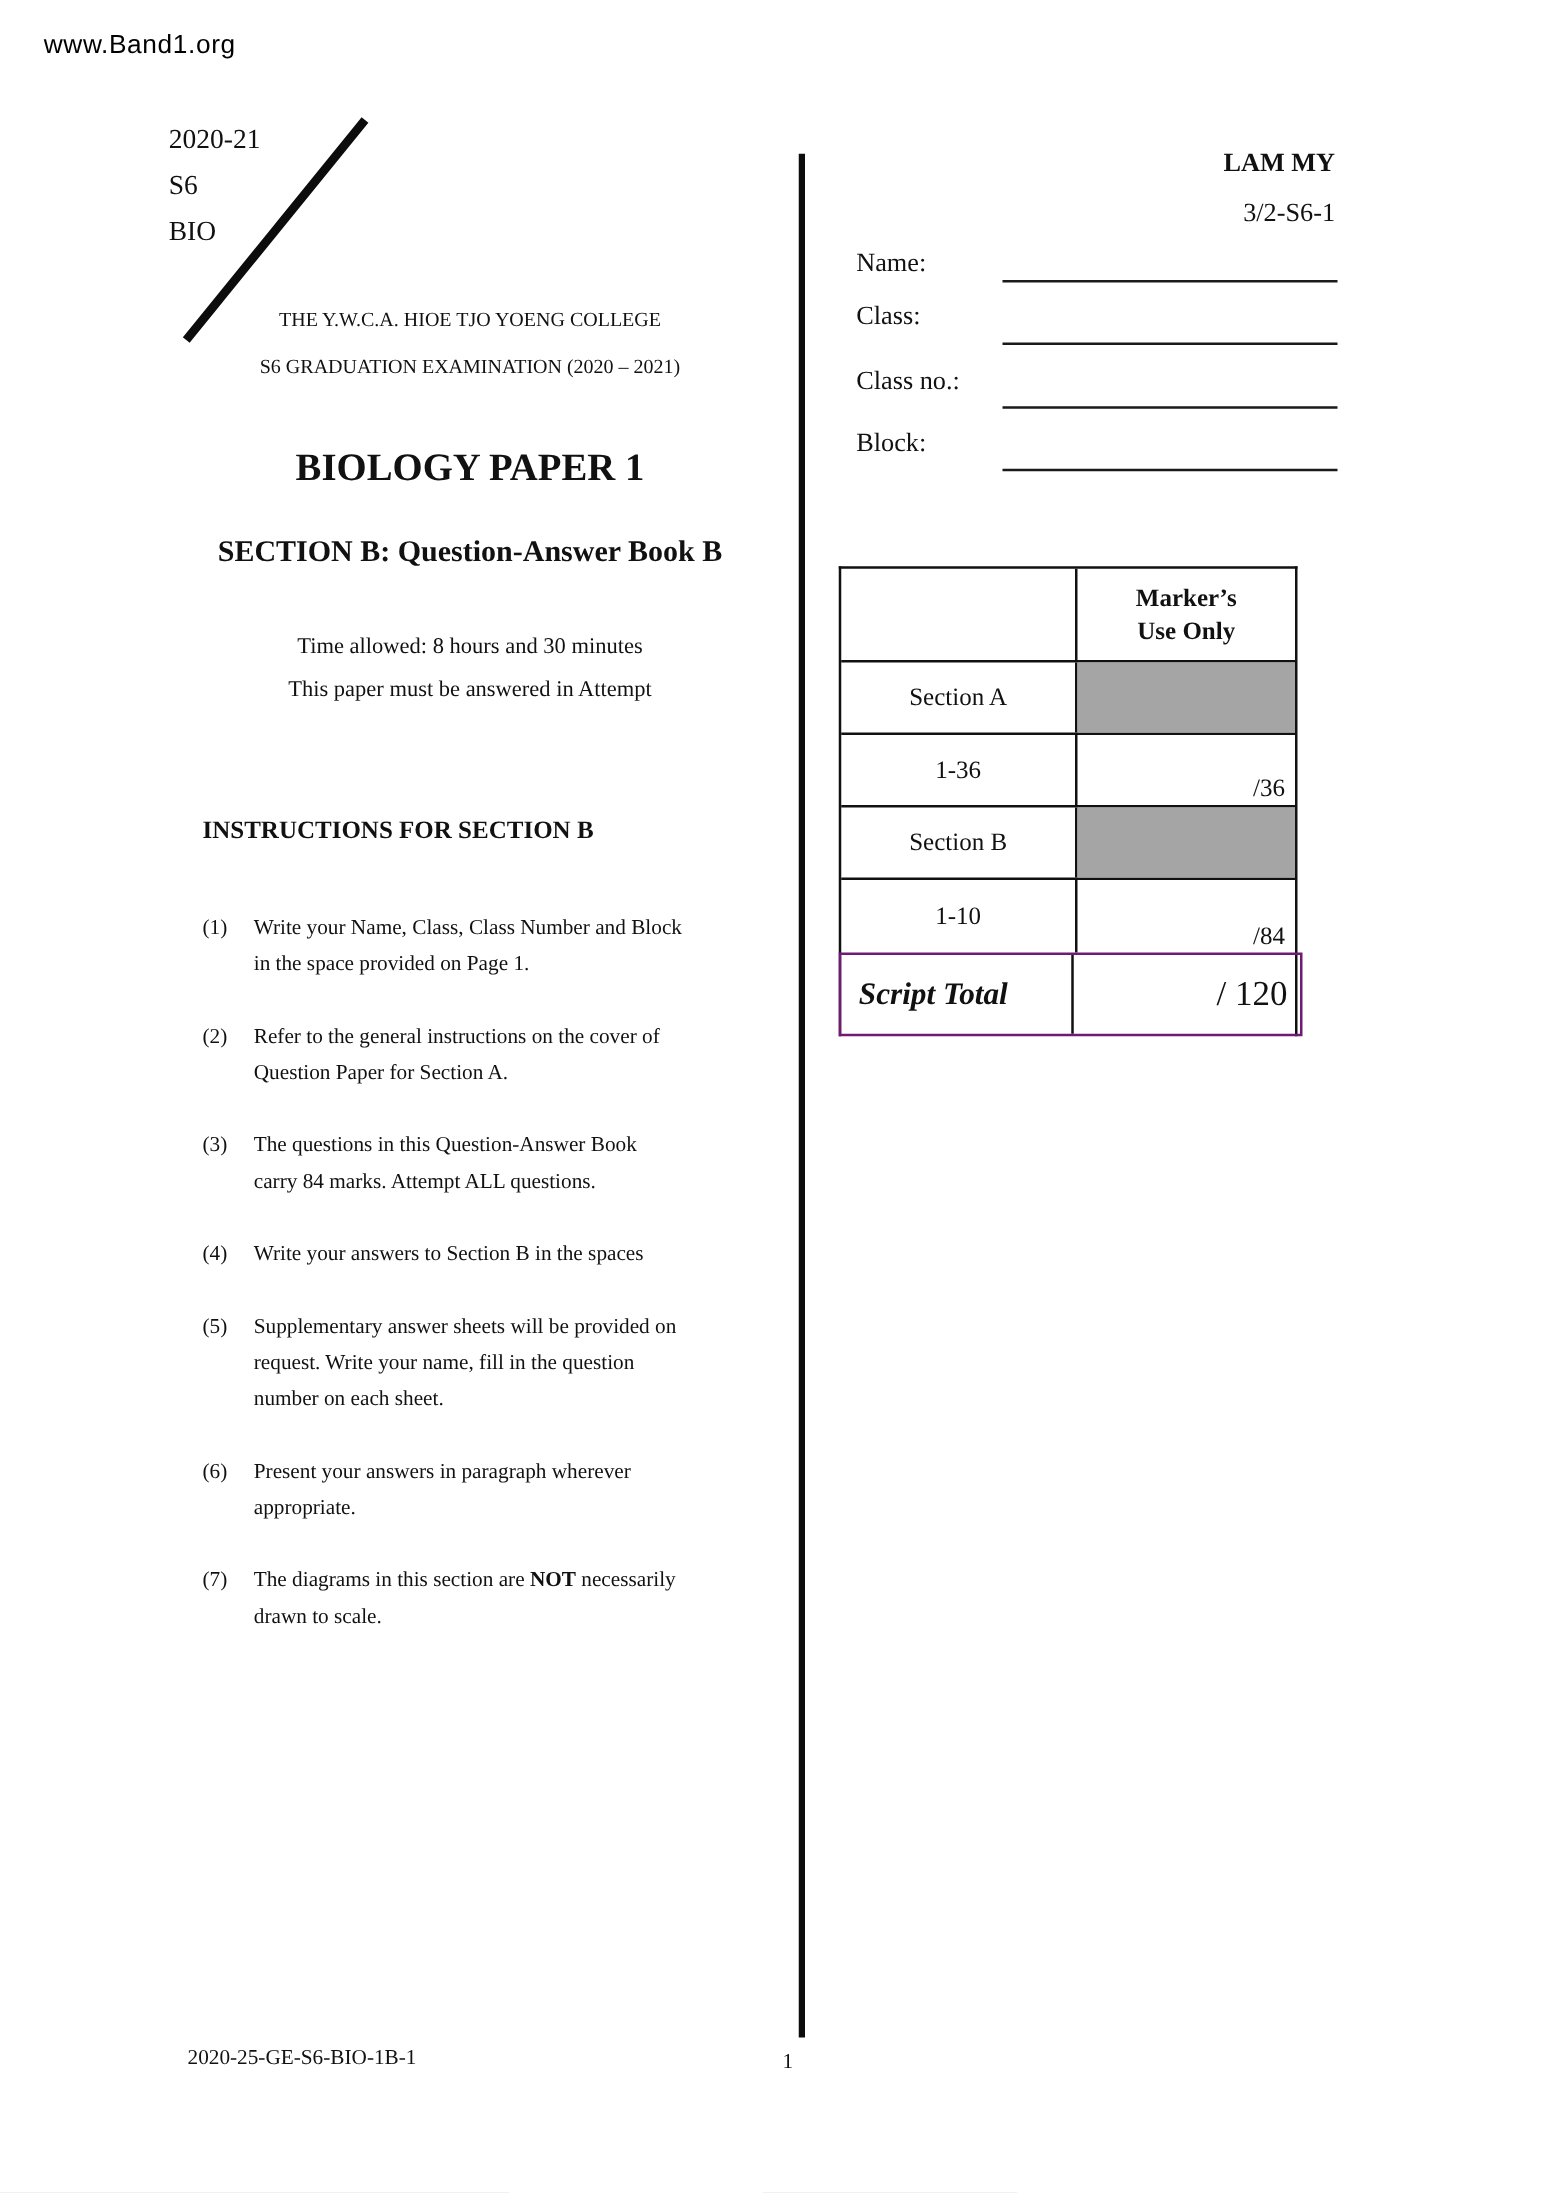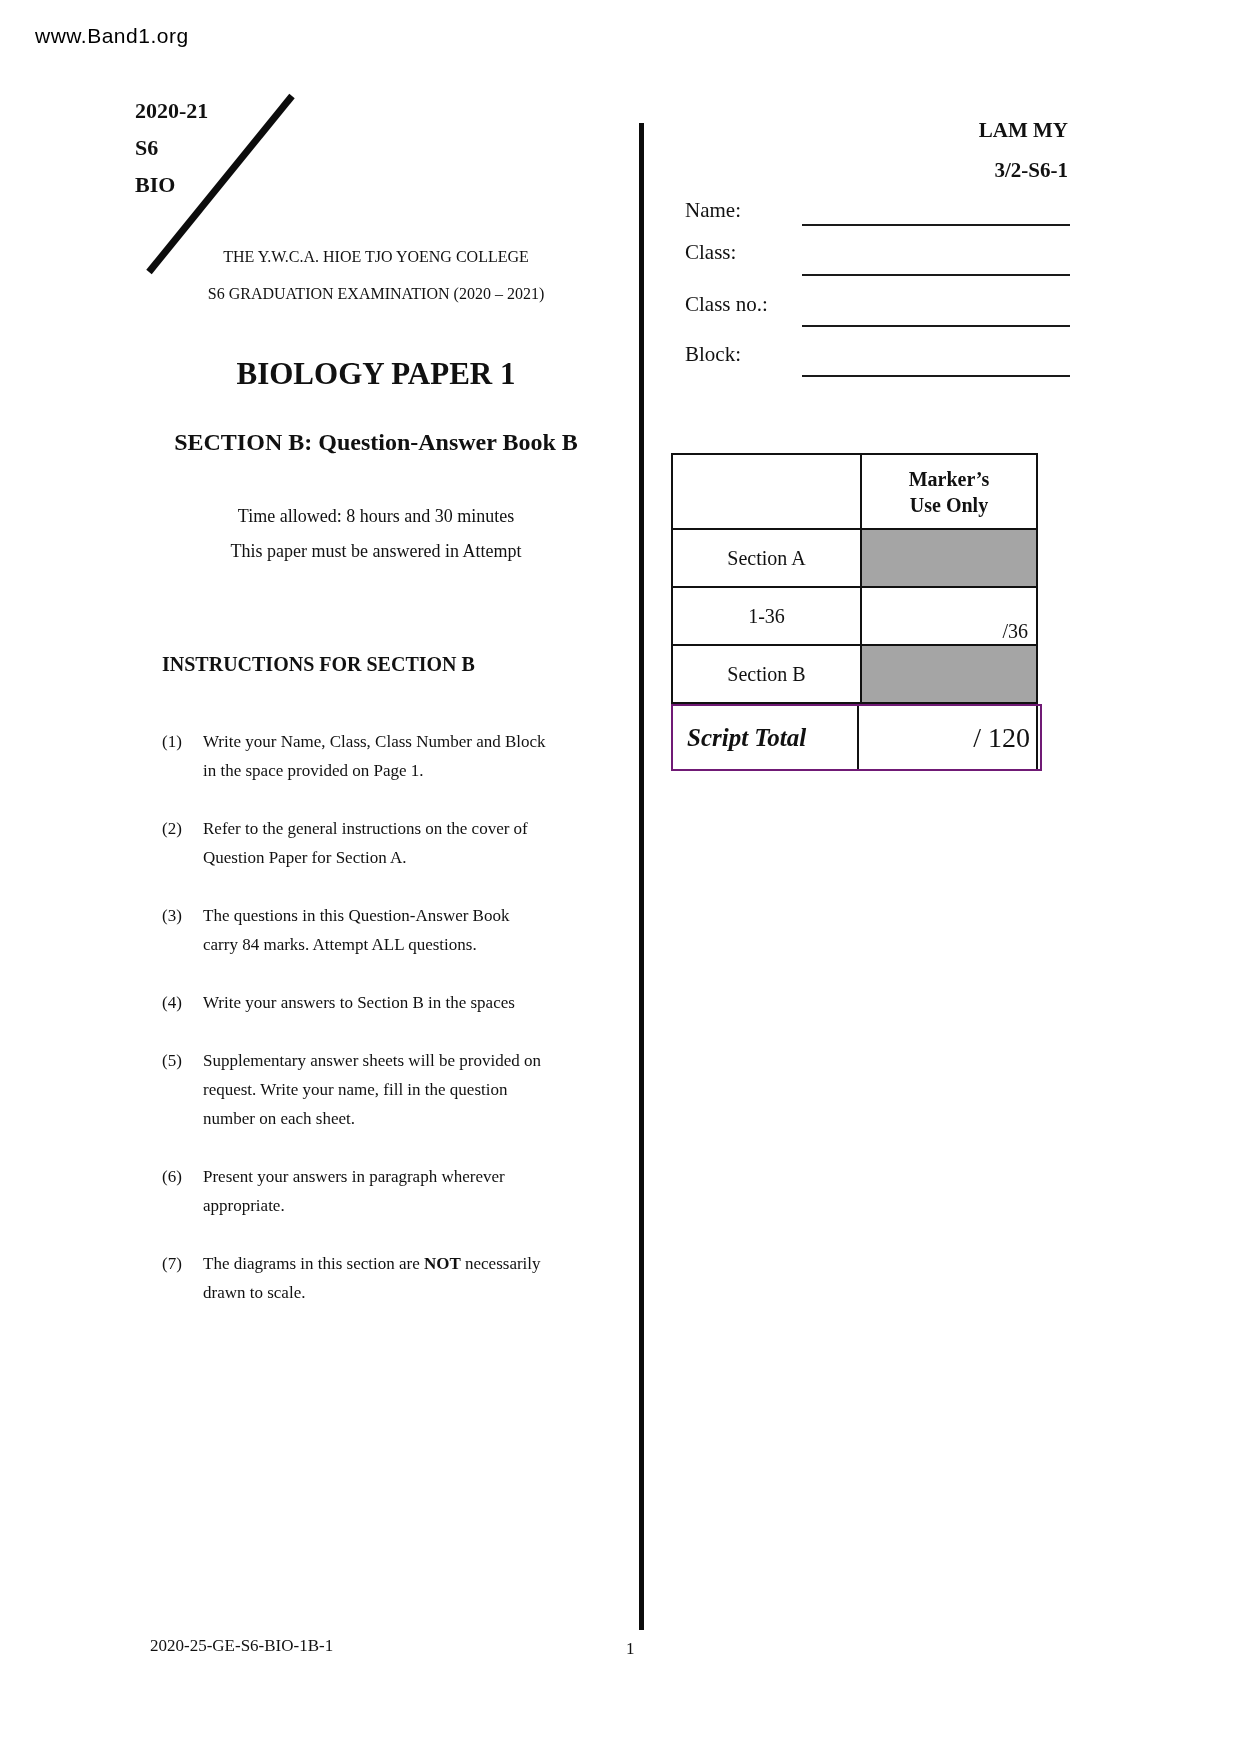--- a/index.html
+++ b/index.html
@@ -15,21 +15,21 @@
   .abs{position:absolute;}
 
   .watermark{
     left:35px;top:24px;
     font-family:"Liberation Sans", sans-serif;
     font-size:21px;color:#000000;letter-spacing:.5px;
   }
 
   .exam-code{
     left:135px;top:92px;
-    font-size:22px;font-weight:bold;line-height:37px;
+    font-size:22px;font-weight:normal;line-height:37px;
   }
 
   .strike-svg{left:128px;top:83px;}
 
   .cline{left:160px;width:432px;text-align:center;white-space:nowrap;}
   .college{top:248px;font-size:16px;}
   .examline{top:285px;font-size:16px;}
   .title{top:356px;font-size:31px;font-weight:bold;}
   .subtitle{top:429px;font-size:24px;font-weight:bold;}
   .time{top:506px;font-size:18px;}
@@ -38,21 +38,21 @@
   .inst-head{left:162px;top:653px;font-size:20px;font-weight:bold;}
   .inst-list{left:162px;top:727px;width:440px;}
   .inst-item{display:flex;margin-bottom:29px;font-size:17px;}
   .inst-num{width:41px;flex:none;line-height:29px;}
   .inst-text{width:399px;line-height:29px;}
   .inst-text b{font-weight:bold;}
 
   .vdivider{left:639px;top:123px;width:5px;height:1507px;background:#0c0c0c;}
 
   .marker-name{left:800px;top:118px;width:268px;text-align:right;font-size:21px;font-weight:bold;}
-  .paper-ref{left:800px;top:158px;width:268px;text-align:right;font-size:21px;font-weight:bold;}
+  .paper-ref{left:800px;top:158px;width:268px;text-align:right;font-size:21px;font-weight:normal;}
 
   .field-label{left:685px;font-size:21px;}
   .fl-0{top:198px;} .fl-1{top:240px;} .fl-2{top:292px;} .fl-3{top:342px;}
   .field-line{left:802px;width:268px;height:2px;background:#1a1a1a;}
   .ln-0{top:224px;} .ln-1{top:274px;} .ln-2{top:325px;} .ln-3{top:375px;}
 
   .mtable{
     left:671px;top:453px;width:367px;
     box-sizing:border-box;
     border:2px solid #111;border-bottom:none;
@@ -198,20 +198,26 @@
     <div class="mrow">
       <div class="mcell-l">1-36</div>
       <div class="mcell-r">
         <span class="maxmark">/36</span>
       </div>
     </div>
     <div class="mrow">
       <div class="mcell-l">Section B</div>
       <div class="mcell-r shaded"></div>
     </div>
+    <div class="mrow last">
+      <div class="mcell-l">1-10</div>
+      <div class="mcell-r">
+        <span class="maxmark">/84</span>
+      </div>
+    </div>
     <div class="mtotal">
       <div class="mtotal-l">Script Total</div>
       <div class="mtotal-r">/ 120</div>
     </div>
   </div>
 
   <div class="abs footer-code">2020-25-GE-S6-BIO-1B-1</div>
   <div class="abs page-num">1</div>
 
 </div>

